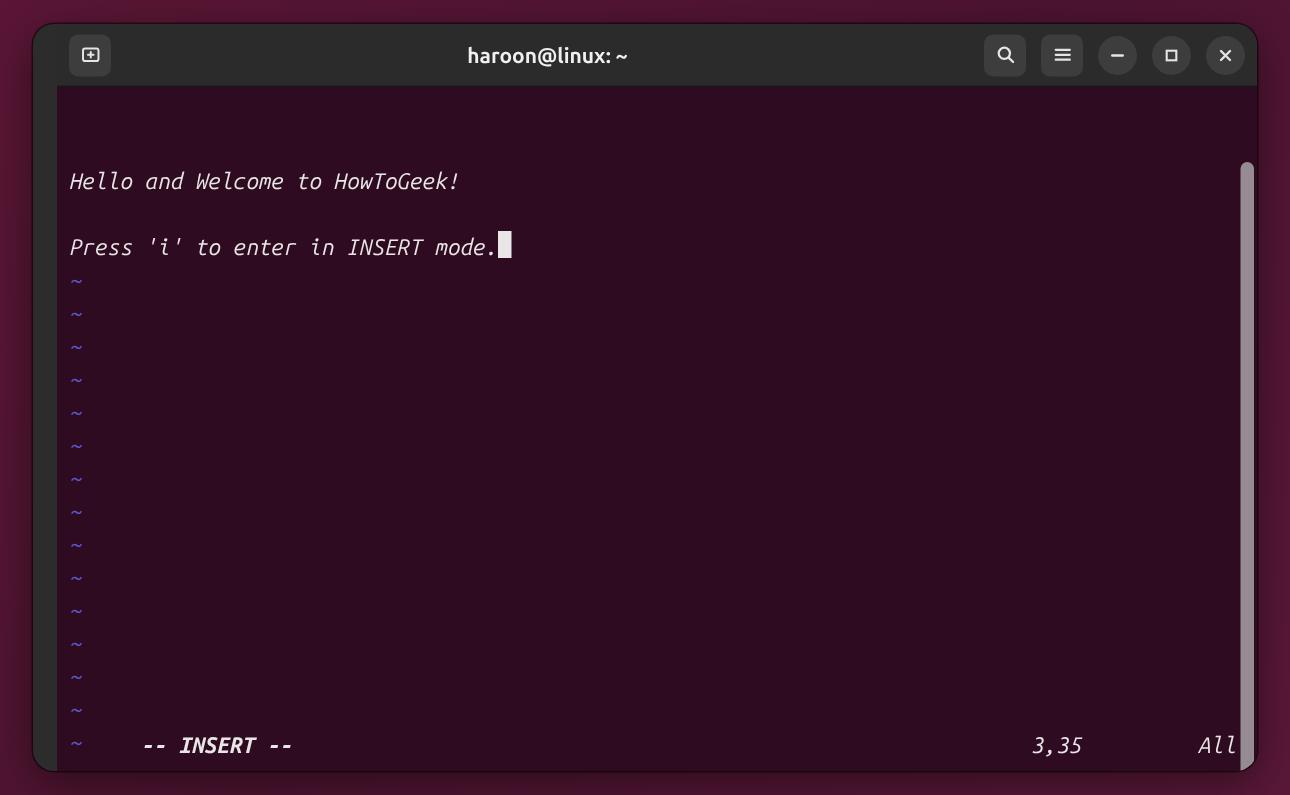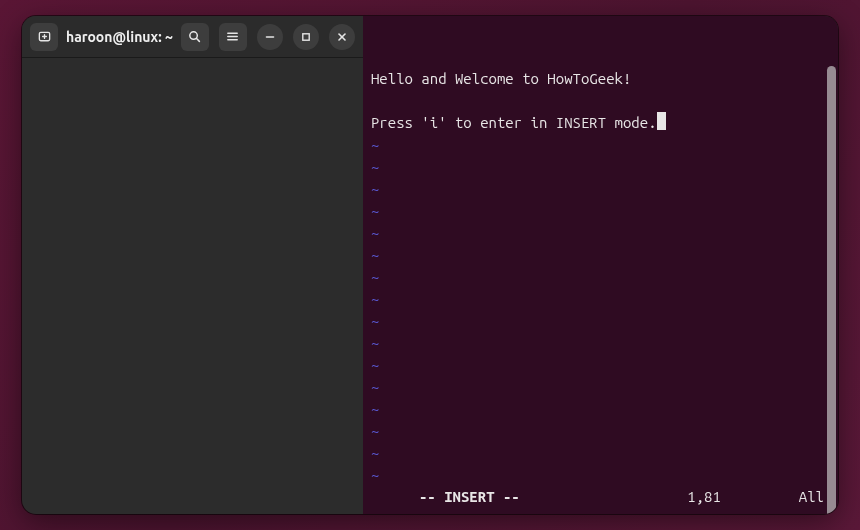--- a/index.html
+++ b/index.html
@@ -13,23 +13,24 @@
       align-items: center;
       justify-content: center;
     }
     .window {
       width: 816px;
       height: 498px;
       background: #2c2c2c;
       border-radius: 14px;
       box-shadow: 0 8px 30px rgba(0,0,0,0.45), 0 0 0 1px rgba(0,0,0,0.55);
       display: flex;
-      flex-direction: row;
+      flex-direction: column;
       overflow: hidden;
       position: relative;
+      padding-left: 16px;
     }
     .titlebar {
       height: 42px;
       background: #2b2b2b;
       border-bottom: 1px solid #1a1a1a;
       display: flex;
       align-items: center;
       padding: 0 8px;
       gap: 8px;
       flex-shrink: 0;
@@ -68,20 +69,21 @@
     .terminal {
       flex: 1;
       background: #2f0b22;
       color: #e8e6e6;
       padding: 8px 8px 0 8px;
       font-size: 15px;
       line-height: 22px;
       white-space: pre;
       position: relative;
       overflow: hidden;
+      font-style: italic;
     }
     .tilde { color: #5a5ad6; }
     .scrollbar-track {
       position: absolute;
       right: 2px;
       top: 6px;
       width: 9px;
       height: calc(100% - 40px);
       background: transparent;
       border-radius: 5px;
@@ -168,18 +170,18 @@
   <div class="terminal">
     <div id="buffer-area"><div>Hello and Welcome to HowToGeek!</div><div>&nbsp;</div><div>Press 'i' to enter in INSERT mode.<span class="cursor"></span></div><div class="tilde">~</div><div class="tilde">~</div><div class="tilde">~</div><div class="tilde">~</div><div class="tilde">~</div><div class="tilde">~</div><div class="tilde">~</div><div class="tilde">~</div><div class="tilde">~</div><div class="tilde">~</div><div class="tilde">~</div><div class="tilde">~</div><div class="tilde">~</div><div class="tilde">~</div><div class="tilde">~</div><div class="tilde">~</div></div>
 
     <div class="scrollbar-track">
       <div class="scrollbar-thumb"></div>
     </div>
 
     <div class="statusbar">
       <span class="status-mode">-- INSERT --</span>
       <span class="status-gap"></span>
-      <span class="status-pos">1,81</span>
+      <span class="status-pos">3,35</span>
       <span class="status-pct">All</span>
     </div>
   </div>
 
 </div>
 
 </body></html>

